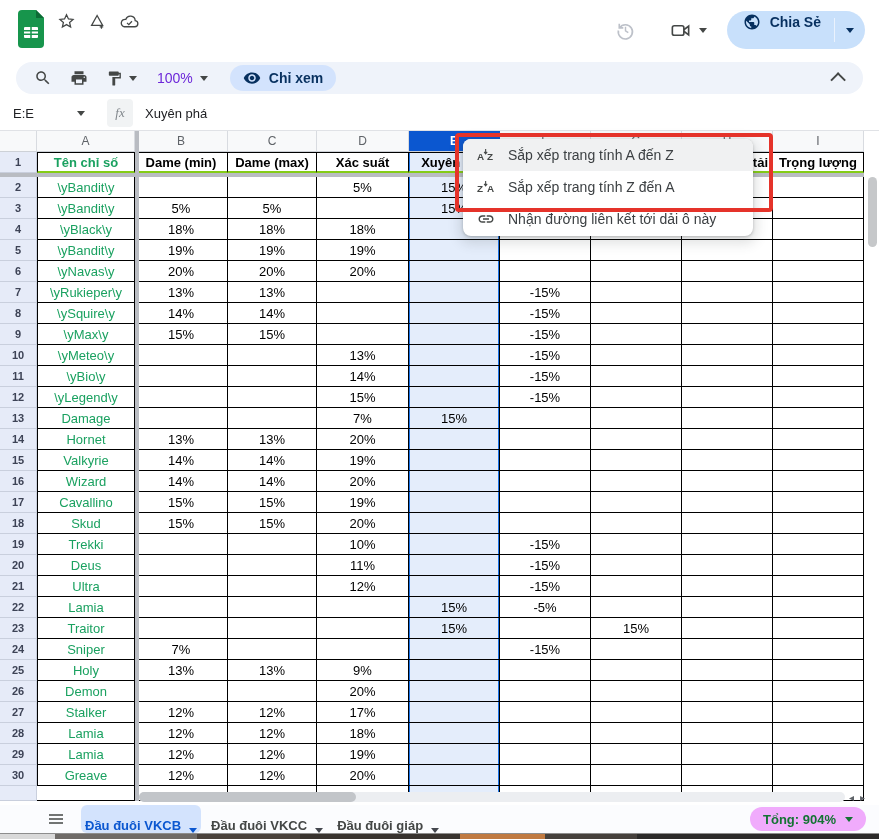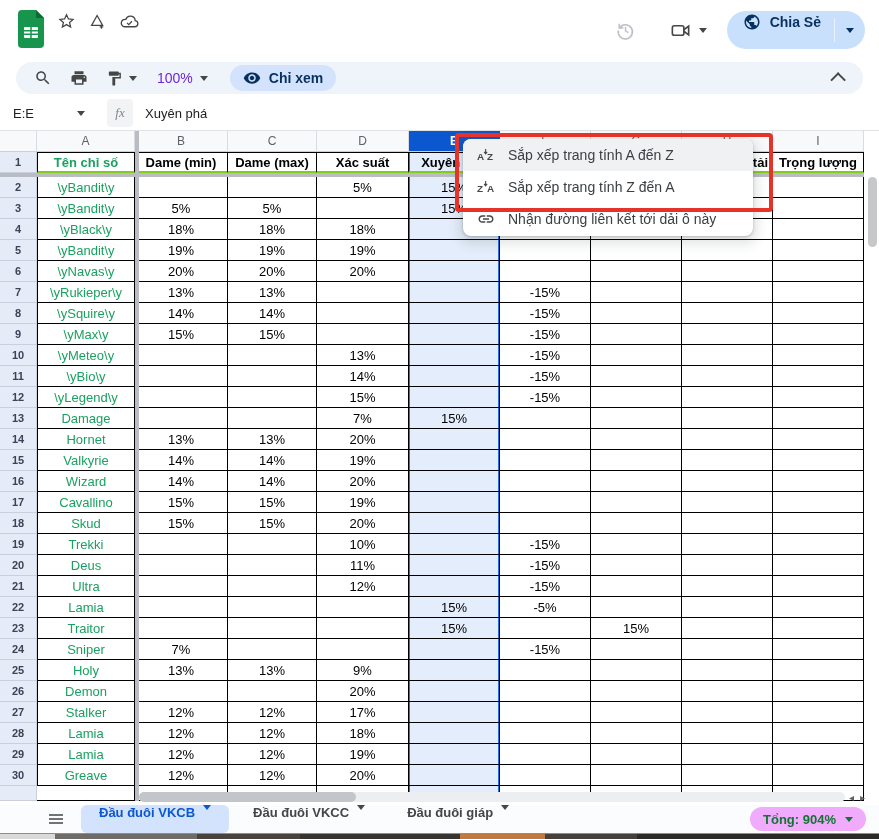--- a/index.html
+++ b/index.html
@@ -67,21 +67,21 @@
   
   #ctxmenu{position:absolute;left:463px;top:139px;width:290px;background:#fff;border-radius:8px;z-index:10;
            box-shadow:0 1px 3px rgba(60,64,67,.3),0 4px 12px 4px rgba(60,64,67,.15);padding:0 0 1px 0;}
   .cmi{display:flex;align-items:center;height:32px;gap:13px;padding-left:14px;font-size:14px;color:#3c4043;white-space:nowrap;}
   .cmi.hl{background:#f0f1f2;border-radius:8px 8px 0 0;}
   .cmi .ci{display:flex;align-items:center;width:18px;}
   #redbox{position:absolute;left:455px;top:133px;width:310px;height:71px;border:4px solid #e5332a;border-radius:4px;z-index:30;}
   
   #tabbar{position:absolute;left:0;top:805px;width:879px;height:28px;background:#fbfcfe;display:flex;align-items:center;}
   #hamburger{margin-left:47px;display:flex;align-items:center;}
-  .sheettab{display:flex;align-items:flex-start;gap:8px;height:28px;padding:0 18px;font-size:13px;font-weight:700;color:#444746;border-radius:6px;margin-left:6px;white-space:nowrap;}
+  .sheettab{display:flex;align-items:flex-end;gap:8px;height:28px;padding:0 4px;font-size:13px;font-weight:700;color:#444746;border-radius:6px;margin-left:6px;white-space:nowrap;}
   .sheettab.active{background:#d3e3fd;color:#0b57d0;margin-left:16px;}
   .sheettab.active .caret{border-top-color:#0b57d0;}
   #totalpill{margin-left:auto;margin-right:13px;display:flex;align-items:center;gap:9px;height:24px;border-radius:13px;
              background:#f0abfc;padding:0 13px;font-size:13px;font-weight:700;color:#137333;}
   #totalpill .caret{border-top-color:#137333;}
   
   #sliver{position:absolute;left:0;top:833px;width:879px;height:6px;display:flex;border-top:1px solid #8d8d8d;box-sizing:border-box;}
   #sliver div{height:100%;}
 </style>
 </head>

